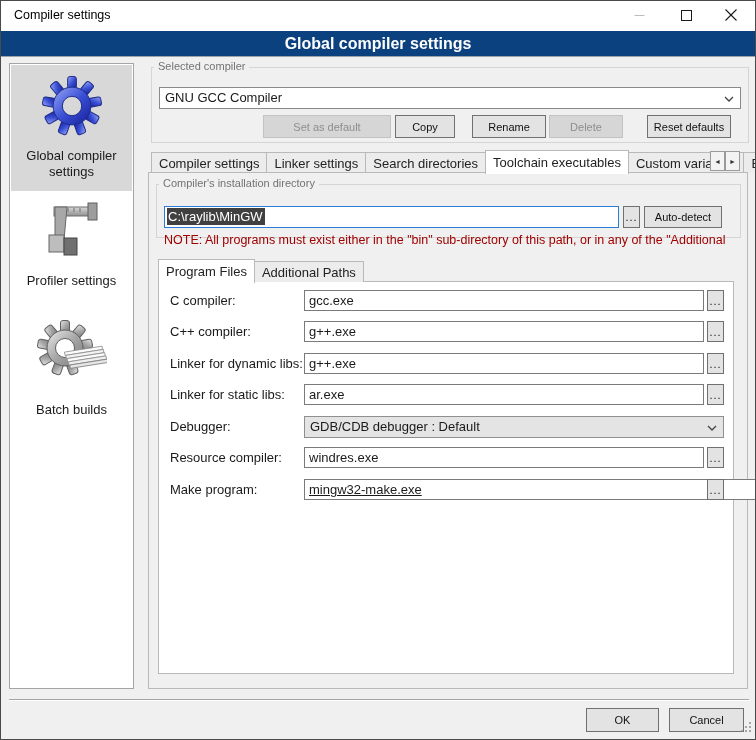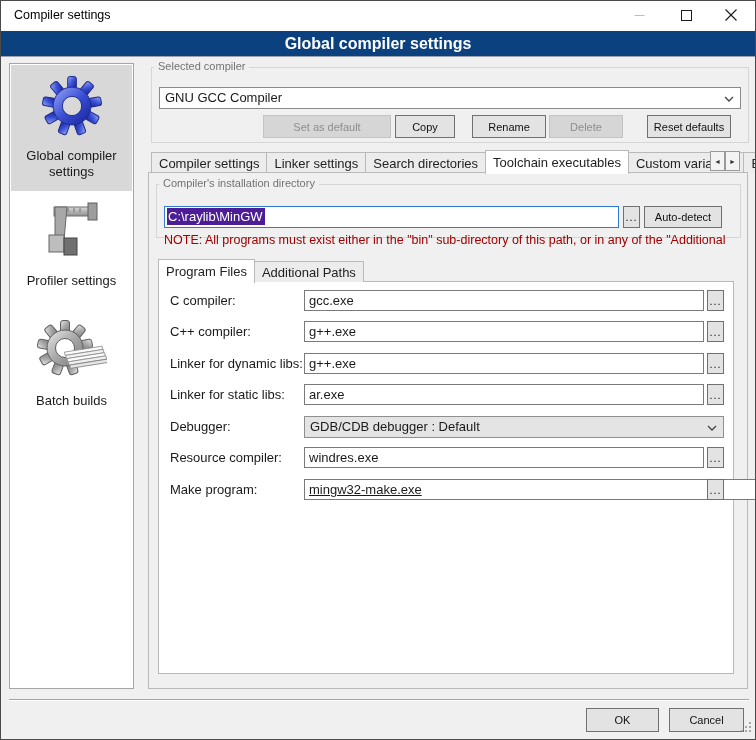--- a/index.html
+++ b/index.html
@@ -20,21 +20,21 @@
             color:#fff; font-weight:bold; font-size:16px; text-align:center; line-height:25px;
             border-bottom:1px solid #9aa3ad; }
 
   
   .sidebar { position:absolute; left:8px; top:62px; width:125px; height:626px;
              background:#ffffff; border:1px solid #a5a5a5; }
   .side-item { position:absolute; left:1px; right:1px; display:flex; flex-direction:column; align-items:center; cursor:default; }
   .side-item .lbl { text-align:center; line-height:16px; margin-top:8px; }
   .si-1 { top:1px; height:126px; background:#d8d8d8; padding-top:10px; }
   .si-2 { top:130px; height:104px; padding-top:4px; }
-  .si-3 { top:250px; height:104px; padding-top:4px; }
+  .si-3 { top:250px; height:104px; padding-top:4px;justify-content:space-between; }
 
   
   .groupbox { position:absolute; border:1px solid #d5d5d5; }
   .groupbox .legend { position:absolute; top:-8px; left:2px; background:#f0f0f0; padding:0 4px; font-size:11px; color:#737373; }
 
   
   .btn { position:absolute; height:23px; background:#e3e3e3; border:1px solid #707070;
          font-family:"Liberation Sans",sans-serif; font-size:11px; color:#111;
          display:flex; align-items:center; justify-content:center; cursor:default; }
   .btn.disabled { background:#d6d6d6; border:1px solid #c3c3c3; color:#8e8e8e; }
@@ -58,21 +58,21 @@
 
   .page { position:absolute; background:#f0f0f0; border:1px solid #b9b9b9; z-index:1; }
   .page.white { background:#ffffff; }
 
   .arrowbtn { position:absolute; width:15px; height:20px; top:150px; background:#f3f3f3;
               border:1px solid #9a9a9a; font-size:9px; color:#333; display:flex; align-items:center; justify-content:center; }
 
   
   .path-field { position:absolute; left:163px; top:205px; width:455px; height:22px; background:#fff;
                 border:1px solid #2e7bd6; padding:2px 2px; overflow:hidden; white-space:nowrap; }
-  .path-field .sel { background:#4c1d95; color:#fff; padding:1px 2px 1px 1px; }
+  .path-field .sel { background:#404040; color:#fff; padding:1px 2px 1px 1px; }
   .note { position:absolute; left:163px; top:232px; width:578px; white-space:nowrap; overflow:hidden;
           font-size:12.5px; }
 
   
   .frm-label { position:absolute; left:11px; font-size:13px; color:#1a1a1a; }
 
   
   .divider { position:absolute; left:8px; top:698px; width:740px; height:2px;
              border-top:1px solid #a5a5a5; border-bottom:1px solid #ffffff; }
   .grip { position:absolute; right:3px; bottom:3px; }

